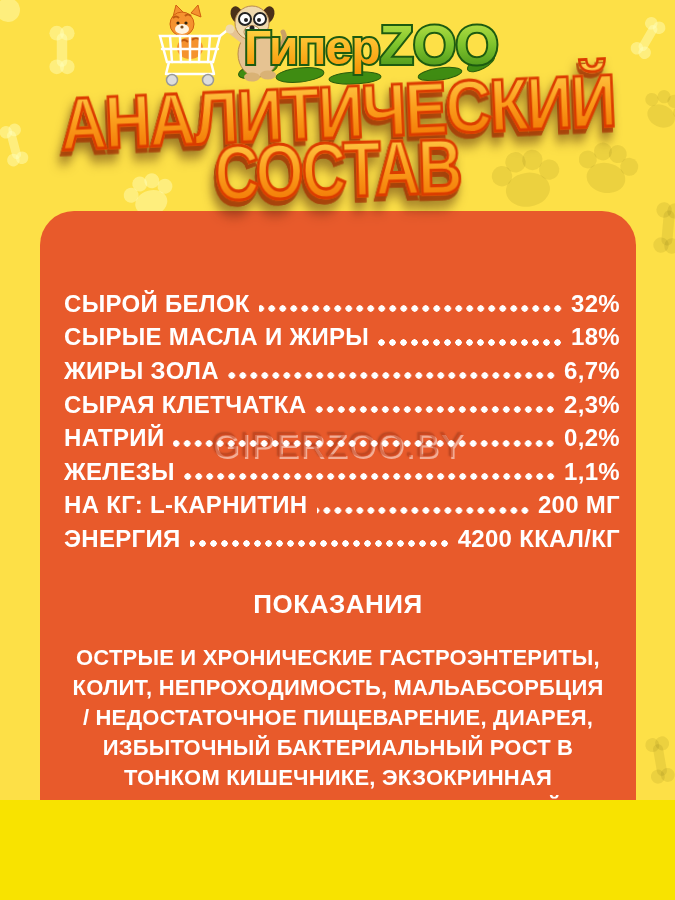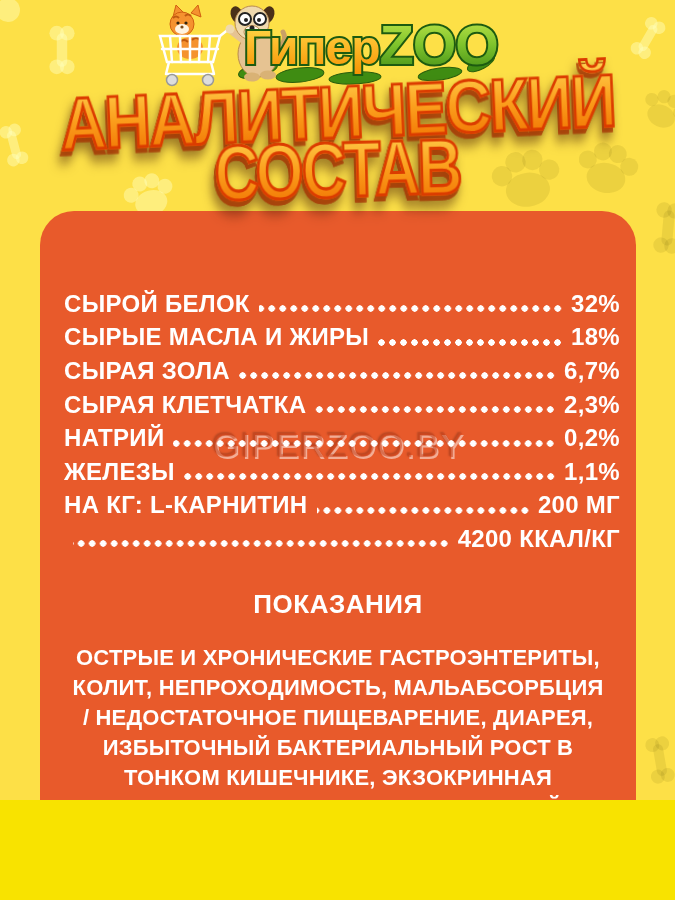--- a/index.html
+++ b/index.html
@@ -186,21 +186,21 @@
         <span class="lbl">СЫРОЙ БЕЛОК</span>
         <span class="dots"></span>
         <span class="val">32%</span>
       </div>
       <div class="row">
         <span class="lbl">СЫРЫЕ МАСЛА И ЖИРЫ</span>
         <span class="dots"></span>
         <span class="val">18%</span>
       </div>
       <div class="row">
-        <span class="lbl">СЫРАЯ ЗОЛА</span>
+        <span class="lbl">ЖИРЫ ЗОЛА</span>
         <span class="dots"></span>
         <span class="val">6,7%</span>
       </div>
       <div class="row">
         <span class="lbl">СЫРАЯ КЛЕТЧАТКА</span>
         <span class="dots"></span>
         <span class="val">2,3%</span>
       </div>
       <div class="row">
         <span class="lbl">НАТРИЙ</span>
@@ -211,20 +211,21 @@
         <span class="lbl">ЖЕЛЕЗЫ</span>
         <span class="dots"></span>
         <span class="val">1,1%</span>
       </div>
       <div class="row">
         <span class="lbl">НА КГ: L-КАРНИТИН</span>
         <span class="dots"></span>
         <span class="val">200 МГ</span>
       </div>
       <div class="row">
+        <span class="lbl">ЭНЕРГИЯ</span>
         <span class="dots"></span>
         <span class="val">4200 ККАЛ/КГ</span>
       </div>
     </div>
 
     <div class="ind-heading">ПОКАЗАНИЯ</div>
     <div class="ind-text">ОСТРЫЕ И ХРОНИЧЕСКИЕ ГАСТРОЭНТЕРИТЫ, КОЛИТ, НЕПРОХОДИМОСТЬ, МАЛЬАБСОРБЦИЯ / НЕДОСТАТОЧНОЕ ПИЩЕВАРЕНИЕ, ДИАРЕЯ, ИЗБЫТОЧНЫЙ БАКТЕРИАЛЬНЫЙ РОСТ В ТОНКОМ КИШЕЧНИКЕ, ЭКЗОКРИННАЯ НЕДОСТАТОЧНОСТЬ ПОДЖЕЛУДОЧНОЙ ЖЕЛЕЗЫ, ПАНКРЕАТИТ</div>
   </div>
 
 </div>

